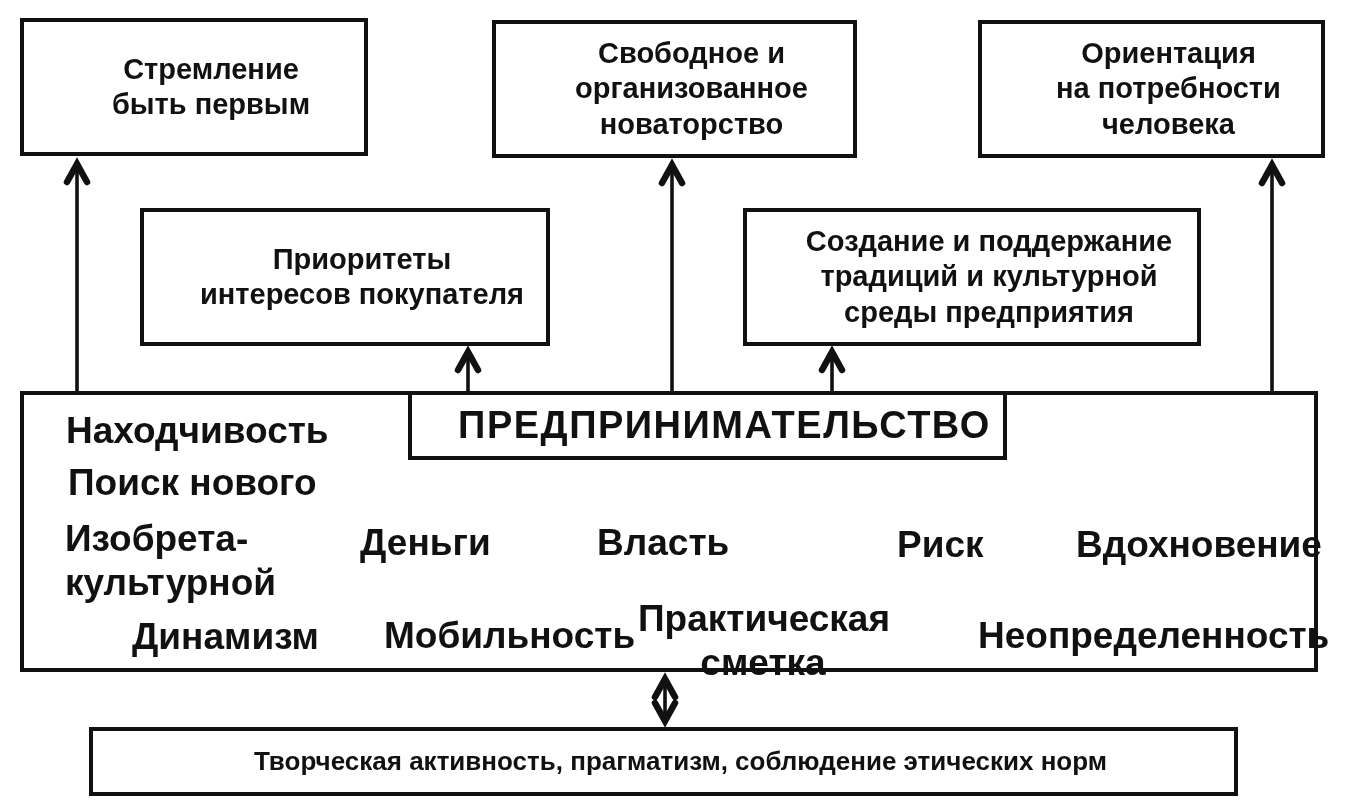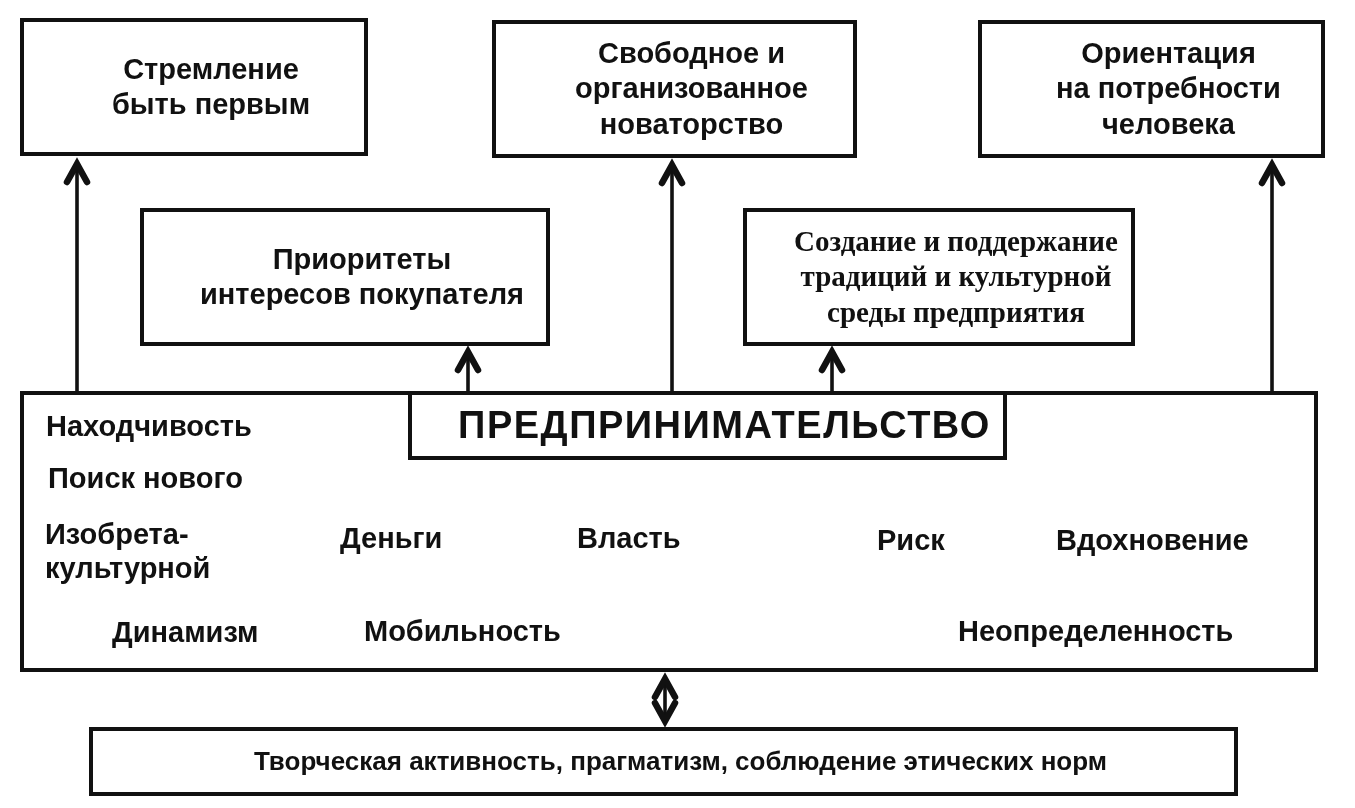--- a/index.html
+++ b/index.html
@@ -25,31 +25,32 @@
     white-space: pre-line;
     font-size: 29px;
     line-height: 1.22;
     z-index: 2;
     padding-left: 34px;
   }
   #box-strive       { left: 20px;  top: 18px;  width: 348px;  height: 138px; }
   #box-innovation   { left: 492px; top: 20px;  width: 365px;  height: 138px; }
   #box-needs        { left: 978px; top: 20px;  width: 347px;  height: 138px; }
   #box-buyer        { left: 140px; top: 208px; width: 410px;  height: 138px; }
-  #box-traditions   { left: 743px; top: 208px; width: 392px;  height: 138px; font-family: Liberation Serif, serif; }
+  #box-traditions   { left: 743px; top: 208px; width: 458px;  height: 138px; }
   #box-container    { left: 20px;  top: 391px; width: 1298px; height: 281px; z-index: 1; }
   #box-central      { left: 368px; top: 391px; width: 599px;  height: 69px;
                       font-size: 38px; letter-spacing: 1.5px; z-index: 3; margin-left: 40px; }
   #box-bottom       { left: 89px;  top: 727px; width: 1149px; height: 69px; font-size: 26px; }
   .factor {
     position: absolute;
     white-space: pre-line;
-    font-size: 29px;
+    font-size: 37px;
     line-height: 1.18;
     z-index: 2;
+    margin-left: 20px;
   }
   #factor-resourcefulness { left: 46px;   top: 409px; }
   #factor-search-new      { left: 48px;   top: 461px; }
   #factor-inventiveness   { left: 45px;   top: 517px; }
   #factor-dynamism        { left: 112px;  top: 615px; }
   #factor-money           { left: 340px;  top: 521px; }
   #factor-mobility        { left: 364px;  top: 614px; }
   #factor-power           { left: 577px;  top: 521px; }
   #factor-practical-sense { left: 618px;  top: 597px; width: 250px; text-align: center; }
   #factor-risk            { left: 877px;  top: 523px; }
@@ -126,20 +127,22 @@
   </div>
 
   <div class="factor" id="factor-resourcefulness">Находчивость</div>
   <div class="factor" id="factor-search-new">Поиск нового</div>
   <div class="factor" id="factor-inventiveness">Изобрета-
 культурной</div>
   <div class="factor" id="factor-dynamism">Динамизм</div>
   <div class="factor" id="factor-money">Деньги</div>
   <div class="factor" id="factor-mobility">Мобильность</div>
   <div class="factor" id="factor-power">Власть</div>
+  <div class="factor" id="factor-practical-sense">Практическая
+сметка</div>
   <div class="factor" id="factor-risk">Риск</div>
   <div class="factor" id="factor-inspiration">Вдохновение</div>
   <div class="factor" id="factor-uncertainty">Неопределенность</div>
 
   <div class="box" id="box-bottom">
     <span>Творческая активность, прагматизм, соблюдение этических норм</span>
   </div>
 
 </div>
 

